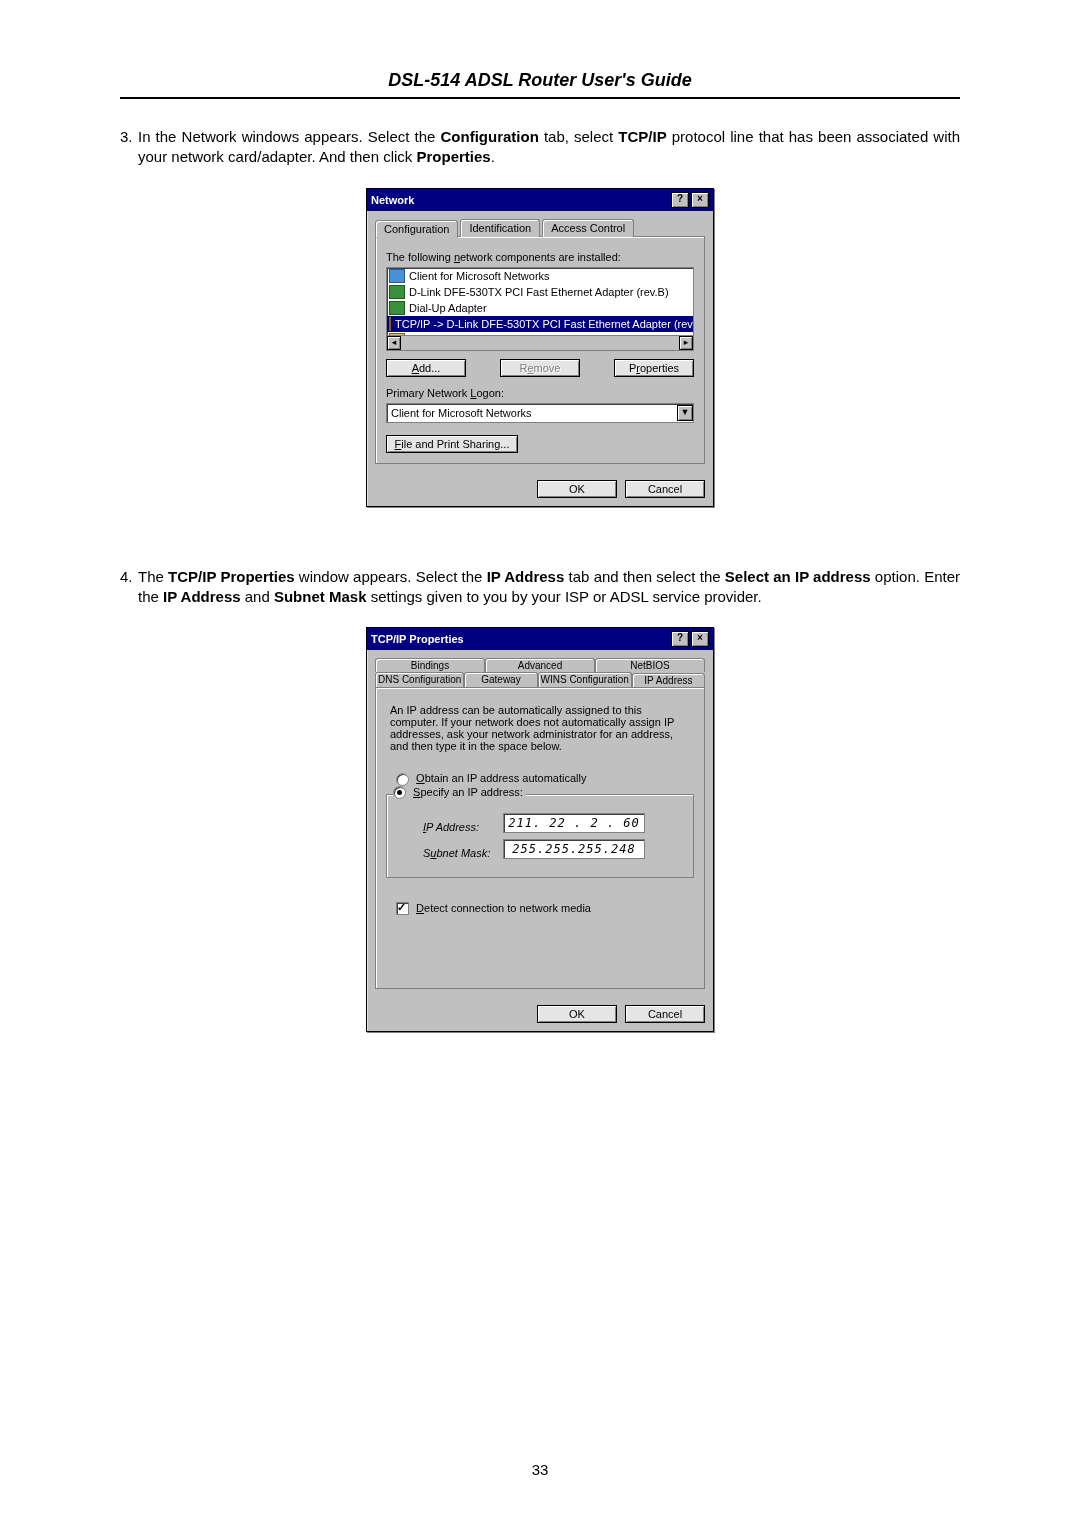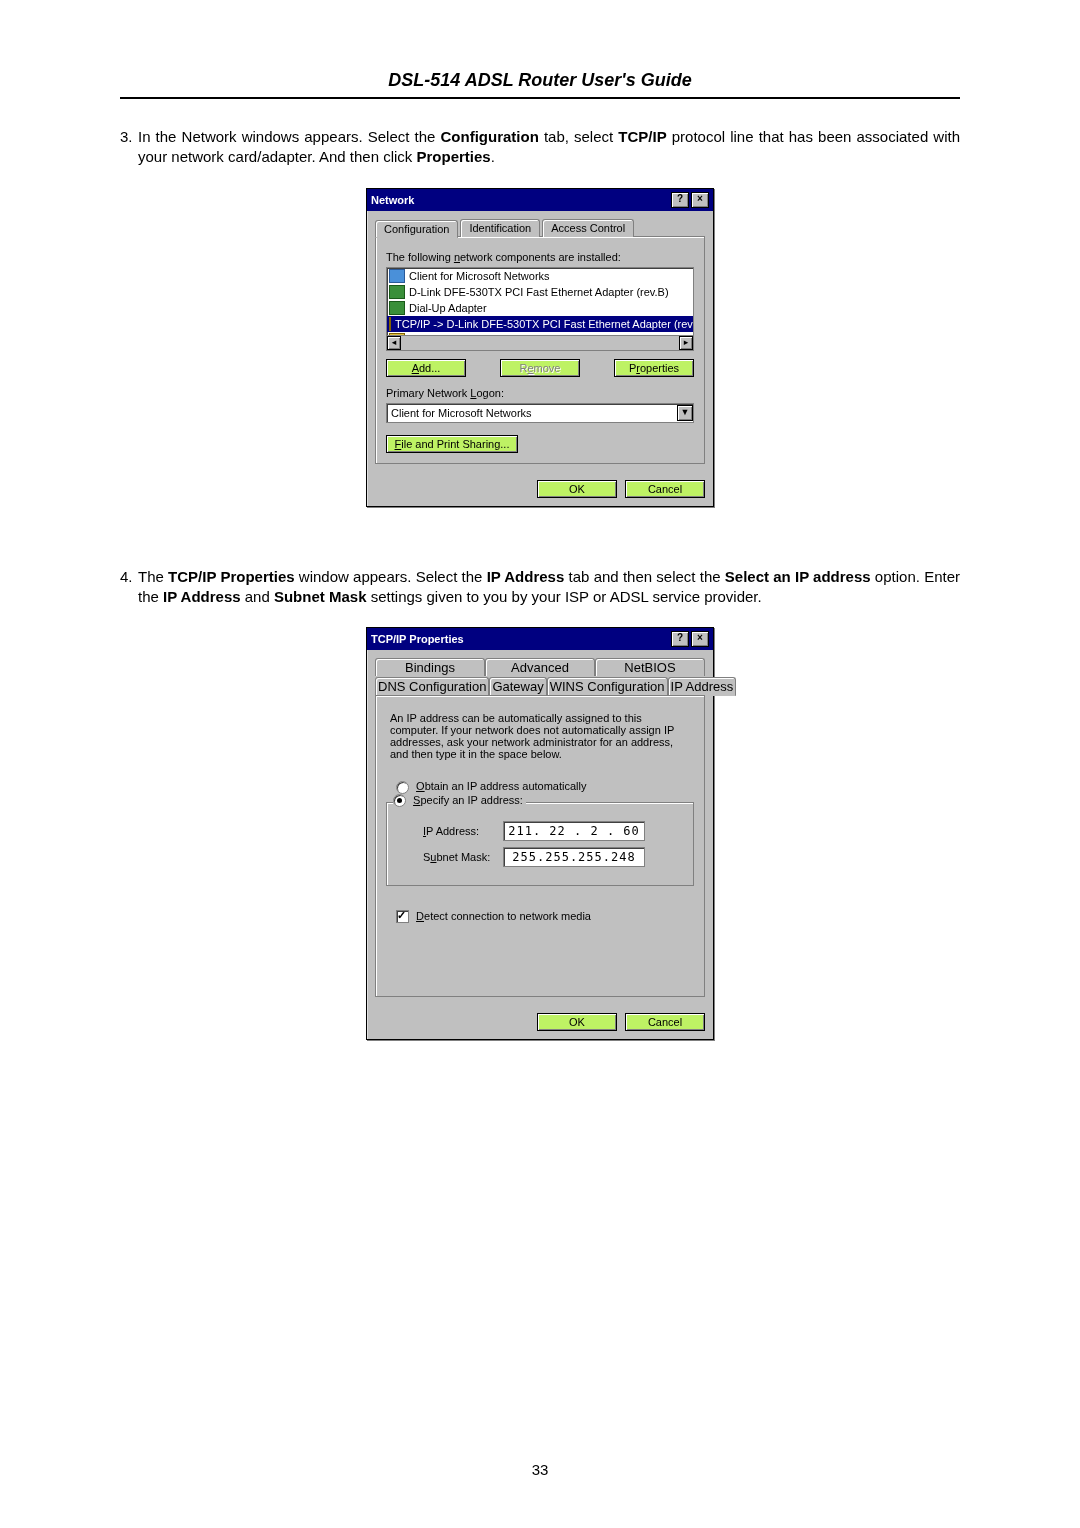--- a/index.html
+++ b/index.html
@@ -137,21 +137,21 @@
     position: absolute; left:0; right:0; bottom:0; height: 14px;
     background: #c0c0c0; border-top: 1px solid #808080;
     display: flex; justify-content: space-between;
   }
   .hscroll .arr {
     width: 14px; height: 14px; background:#c0c0c0;
     border:1px solid #000; box-shadow: inset 1px 1px 0 #fff, inset -1px -1px 0 #808080;
     box-sizing: border-box; font-size: 9px; text-align:center; line-height:11px;
   }
   .btn {
-    background: #bef264;
+    background: #e5e5e5;
     border: 1px solid #000;
     box-shadow: inset 1px 1px 0 #fff, inset -1px -1px 0 #808080;
     font-size: 11px;
     padding: 2px 0;
     width: 78px;
     text-align: center;
     cursor: pointer;
   }
   .btn.disabled { color: #808080; text-shadow: 1px 1px 0 #fff; }
   .btn-row { display: flex; justify-content: space-between; margin-top: 8px; }
@@ -179,41 +179,41 @@
   .groupbox .gtitle {
     position: absolute; top: -7px; left: 6px;
     background: #c0c0c0; padding: 0 3px; font-size: 11px;
   }
   .dialog-footer {
     display: flex; justify-content: flex-end; gap: 8px;
     padding: 8px;
   }
 
   
-  .tabrow2 { display:flex; justify-content: space-between; font-size: 13px; align-items: center; }
+  .tabrow2 { display:flex; justify-content: space-between; font-size: 10px; }
   .tabrow2 .tab2 {
     flex: 1; text-align: center;
     border: 1px solid #808080; border-bottom: none;
     border-radius: 3px 3px 0 0;
     box-shadow: inset 1px 1px 0 #fff;
     padding: 1px 2px;
     white-space: nowrap;
     cursor: pointer;
   }
   .tabrow2 .tab2.active { background: #c0c0c0; position:relative; top:1px; border-bottom:1px solid #c0c0c0; }
   .radio { display:inline-block; width:11px; height:11px; border:1px solid #808080; border-radius:50%; box-shadow: inset 1px 1px 0 #404040; background:#fff; margin-right:4px; position:relative; vertical-align:middle;}
   .radio.checked::after { content:""; position:absolute; left:3px; top:3px; width:5px; height:5px; border-radius:50%; background:#000; }
   .checkbox { display:inline-block; width:11px; height:11px; border:1px solid #808080; box-shadow: inset 1px 1px 0 #404040; background:#fff; margin-right:4px; position:relative; vertical-align:middle;}
   .checkbox.checked::after { content:"✓"; position:absolute; left:0; top:-2px; font-size:11px; font-weight:bold;}
   .ipfield {
     background:#fff; border:1px solid #808080; box-shadow: inset 1px 1px 0 #404040;
     width: 140px; height: 18px; display:flex; align-items:center; justify-content:center;
     font-family: monospace; font-size: 12px; letter-spacing: 1px;
   }
-  .fieldrow { display:flex; align-items:center; margin:6px 0 6px 30px; }
+  .fieldrow { display:flex; align-items:flex-end; margin:6px 0 6px 30px;font-style:italic; }
   .fieldrow .flabel { width: 80px; font-size:11px; }
   .u { text-decoration: underline; }
 </style>
 </head>
 <body>
 
 <div class="page">
   <div class="header">DSL-514 ADSL Router User's Guide</div>
 
   <p class="paragraph">

